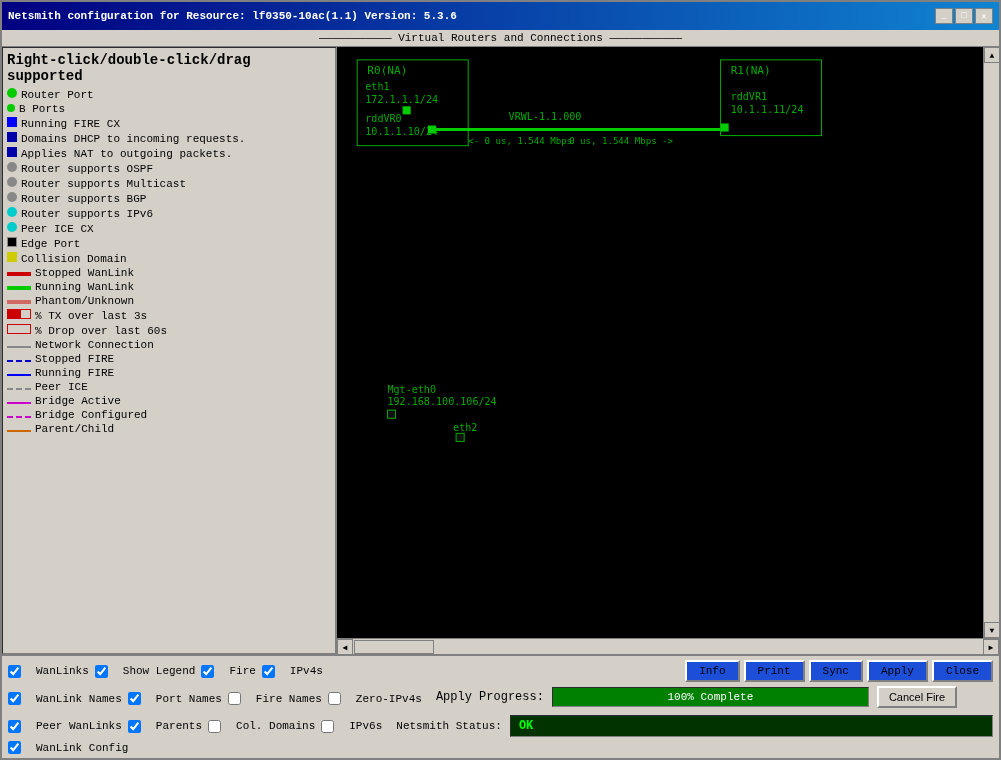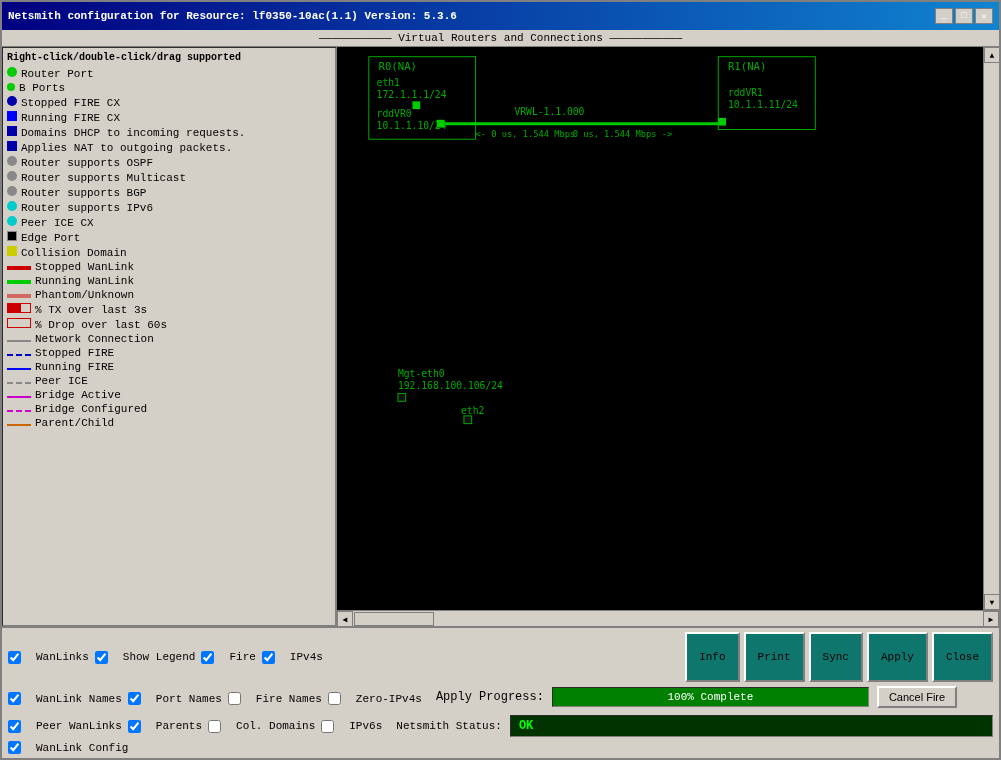--- a/index.html
+++ b/index.html
@@ -72,21 +72,21 @@
       width: 335px;
       min-width: 335px;
       background: #d4d0c8;
       border: 1px inset #808080;
       border-right: 2px solid #808080;
       overflow-y: auto;
       padding: 4px;
       font-size: 11px;
     }
     .legend-title {
-      font-size: 10px;
+      font-size: 14px;
       font-weight: bold;
       margin-bottom: 4px;
       color: #000;
     }
     .legend-item {
       display: flex;
       align-items: center;
       margin-bottom: 2px;
       gap: 4px;
     }
@@ -181,22 +181,22 @@
     .checkbox-item input[type="checkbox"] {
       width: 13px;
       height: 13px;
     }
     .action-buttons {
       display: flex;
       gap: 4px;
       margin-left: auto;
     }
     .btn {
-      padding: 17px 12px;
-      background: #0f766e;
+      padding: 3px 12px;
+      background: #1d4ed8;
       border: 2px solid;
       border-color: #ffffff #808080 #808080 #ffffff;
       font-size: 11px;
       cursor: pointer;
       font-family: 'Courier New', monospace;
     }
     .progress-area {
       display: flex;
       align-items: center;
       gap: 8px;
@@ -312,24 +312,20 @@
 
         <div class="legend-item">
           <span class="legend-icon"><span class="dot" style="background:#00cc00;"></span></span>
           <span>Router Port</span>
         </div>
         <div class="legend-item">
           <span class="legend-icon"><span class="dot" style="background:#00cc00; width:8px;height:8px;border-radius:50%;display:inline-block;"></span></span>
           <span>B Ports</span>
         </div>
         <div class="legend-item">
-          <span class="legend-icon"><span class="dot" style="background:#0000aa;"></span></span>
-          <span>Stopped FIRE CX</span>
-        </div>
-        <div class="legend-item">
           <span class="legend-icon"><span class="square" style="background:#0000ff;"></span></span>
           <span>Running FIRE CX</span>
         </div>
         <div class="legend-item">
           <span class="legend-icon"><span class="square" style="background:#0000aa;"></span></span>
           <span>Domains DHCP to incoming requests.</span>
         </div>
         <div class="legend-item">
           <span class="legend-icon"><span class="square" style="background:#0000aa;"></span></span>
           <span>Applies NAT to outgoing packets.</span>

